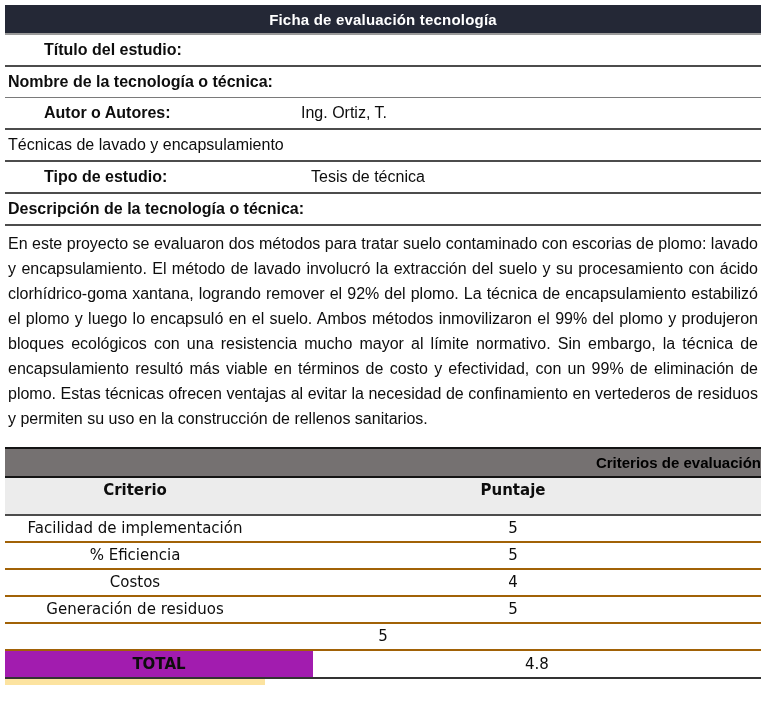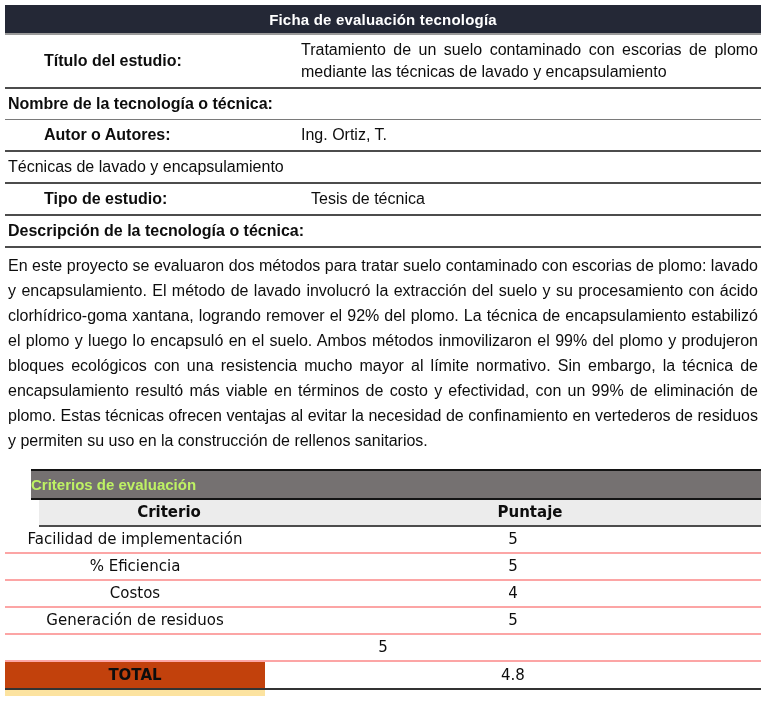--- a/index.html
+++ b/index.html
@@ -41,70 +41,67 @@
     padding: 5px 3px 7px 3px;
     text-align: justify;
     line-height: 25px;
   }
   .spacer { height: 9px; }
 
   
   .crit-header {
     height: 31px; line-height: 27px;
     background: #757171;
-    color: #bef264;
+    color: #000000;
     font-weight: bold;
-    text-align: left;
+    text-align: right;
     font-size: 15px;
     border-top: 2px solid #141414;
     border-bottom: 2px solid #141414;
-    margin-left: 26px;
   }
   .crit-table { font-family: "DejaVu Sans", sans-serif; font-size: 15px; }
   .crit-subheader {
     display: flex;
     background: #ececec;
-    height: 27px; line-height: 25px;
+    height: 38px; line-height: 25px;
     font-weight: bold;
     border-bottom: 2px solid #4c4c4c;
-    margin-left: 34px;
   }
   .crit-row {
     display: flex;
     height: 27px; line-height: 25px;
-    border-bottom: 2px solid #fca5a5;
+    border-bottom: 2px solid #a16207;
   }
   .col-criterio { width: 260px; text-align: center; flex-shrink: 0; }
   .col-puntaje  { flex: 1; text-align: center; }
   .total-row {
     display: flex;
     height: 28px; line-height: 26px;
     border-bottom: 2px solid #333333;
   }
   .total-label {
-    width: 260px; flex-shrink: 0;
-    background: #c2410c;
+    width: 308px; flex-shrink: 0;
+    background: #a21caf;
     font-weight: bold;
     text-align: center;
   }
   .total-value { flex: 1; text-align: center; }
   .total-bleed { width: 260px; height: 6px; background: #fce3a0; }
 </style>
 </head>
 <body>
 
 <div class="page">
 
   <div class="title-bar">
     <span>Ficha de evaluación tecnología</span>
   </div>
 
   <div class="frow">
     <div class="flabel">Título del estudio:</div>
-    <div class="fvalue">Tratamiento de un suelo contaminado con escorias de plomo mediante las técnicas de lavado y encapsulamiento</div>
   </div>
 
   <div class="frow thin-rule">
     <div class="fullrow-label">Nombre de la tecnología o técnica:</div>
   </div>
 
   <div class="frow">
     <div class="flabel">Autor o Autores:</div>
     <div class="fvalue">Ing. Ortiz, T.</div>
   </div>

